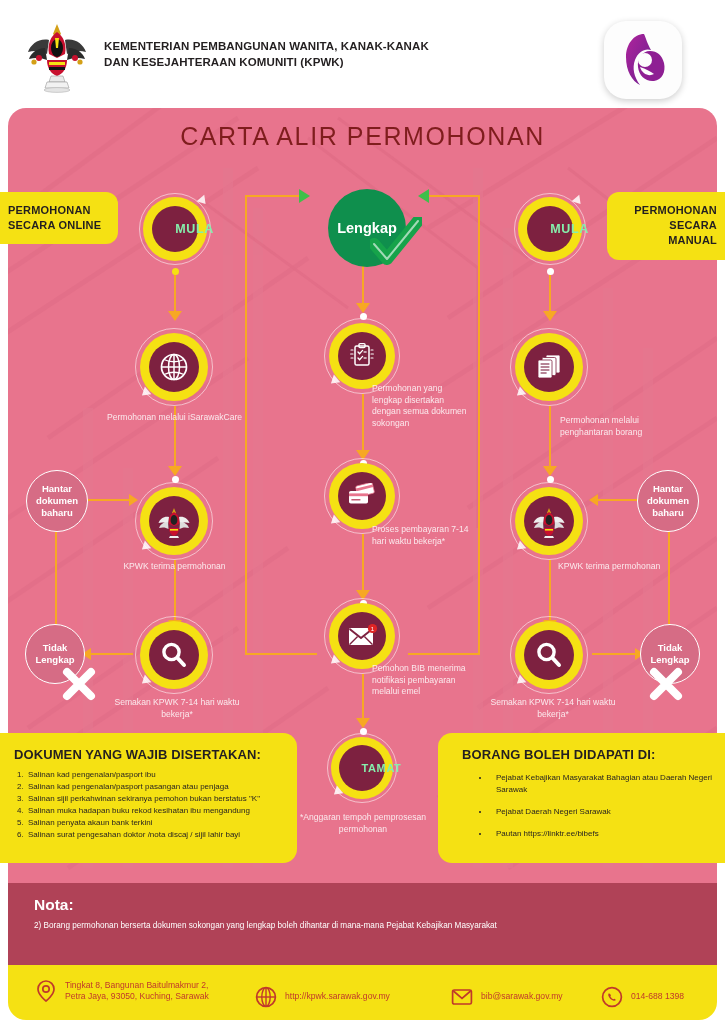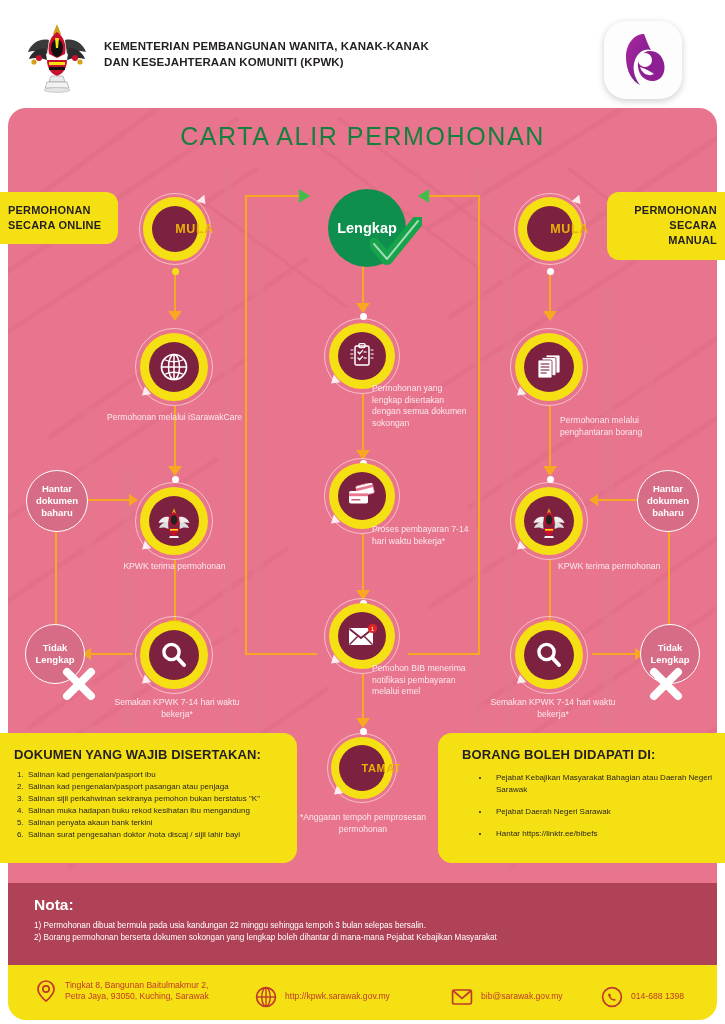--- a/index.html
+++ b/index.html
@@ -26,21 +26,21 @@
 
   
   .body-card {
     position:absolute; left:8px; top:108px; width:709px; height:775px;
     background:#e8748d; border-radius:18px 18px 0 0; overflow:hidden;
   }
   .bg-stripes { position:absolute; inset:0; opacity:.5; }
 
   .main-title {
     position:absolute; left:0; top:122px; width:725px; text-align:center;
-    font-size:25px; color:#15803d; letter-spacing:1.6px; z-index:6;
+    font-size:25px; color:#7f1d1d; letter-spacing:1.6px; z-index:6;
   }
 
   
   .tag {
     position:absolute; background:#f5e113; color:#231f20;
     font-size:11px; font-weight:bold; line-height:1.38;
     padding:11px 14px; letter-spacing:.2px; z-index:7;
   }
   .tag-left  { left:-6px; top:192px; width:124px; border-radius:0 12px 12px 0; }
   .tag-right { right:-6px; top:192px; width:124px; border-radius:12px 0 0 12px; text-align:right; }
@@ -52,21 +52,21 @@
     border:1.4px solid rgba(255,255,255,.55);
   }
   .node .ring-yellow {
     position:absolute; border-radius:50%; background:#f5e113;
   }
   .node .core {
     position:absolute; border-radius:50%; background:#7d2140;
     display:flex; align-items:center; justify-content:center;
   }
   .node .core span {
-    color:#eab308; font-weight:bold; letter-spacing:.6px;padding-left:39px;
+    color:#86efac; font-weight:bold; letter-spacing:.6px;padding-left:39px;
   }
   .tick {
     position:absolute; width:0; height:0; z-index:6;
     border-left:5px solid transparent; border-right:5px solid transparent;
     border-bottom:8px solid rgba(255,255,255,.85);
   }
 
   
   .lengkap {
     position:absolute; z-index:6; width:78px; height:78px; border-radius:50%;
@@ -547,27 +547,26 @@
     <li>Salinan penyata akaun bank terkini</li>
     <li>Salinan surat pengesahan doktor /nota discaj / sijil lahir bayi</li>
   </ol>
 </div>
 
 <div class="ypanel panel-form">
   <h3>BORANG BOLEH DIDAPATI DI:</h3>
   <ul>
     <li>Pejabat Kebajikan Masyarakat Bahagian atau Daerah Negeri Sarawak</li>
     <li>Pejabat Daerah Negeri Sarawak</li>
-    <li>Hantar https://linktr.ee/bibefs</li>
+    <li>Pautan https://linktr.ee/bibefs</li>
   </ul>
 </div>
 
 <div class="nota">
   <h4>Nota:</h4>
-  <p>1) Permohonan dibuat bermula pada usia kandungan 22 minggu sehingga tempoh 3 bulan selepas bersalin.</p>
   <p>2) Borang permohonan berserta dokumen sokongan yang lengkap boleh dihantar di mana-mana Pejabat Kebajikan Masyarakat</p>
 </div>
 
 <div class="footer">
   <div class="fitem" style="left:26px;">
     <svg class="ficon" viewBox="0 0 24 24">
       <path d="M12 2 C7.6 2 4 5.6 4 10 C4 16 12 22 12 22 C12 22 20 16 20 10 C20 5.6 16.4 2 12 2 Z" fill="none" stroke="#c0392b" stroke-width="1.7"></path>
       <circle cx="12" cy="10" r="3.2" fill="none" stroke="#c0392b" stroke-width="1.7"></circle>
     </svg>
     <div class="ftext">

